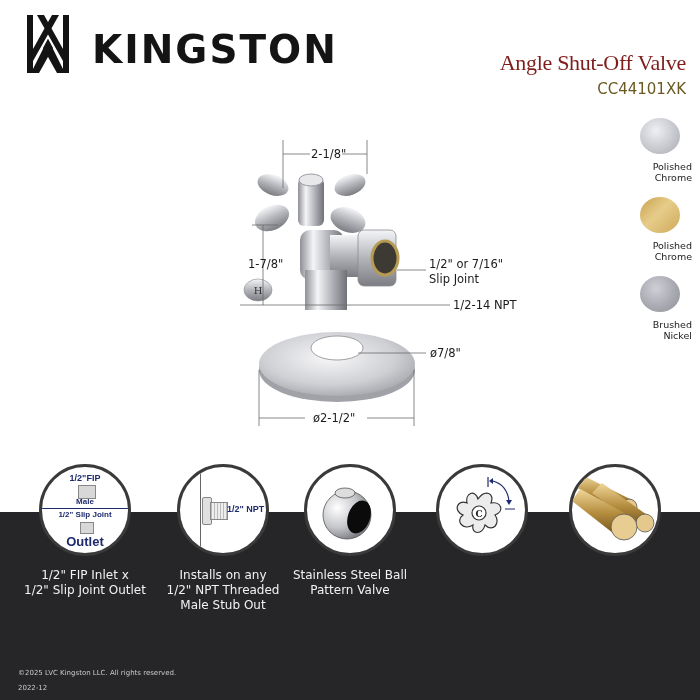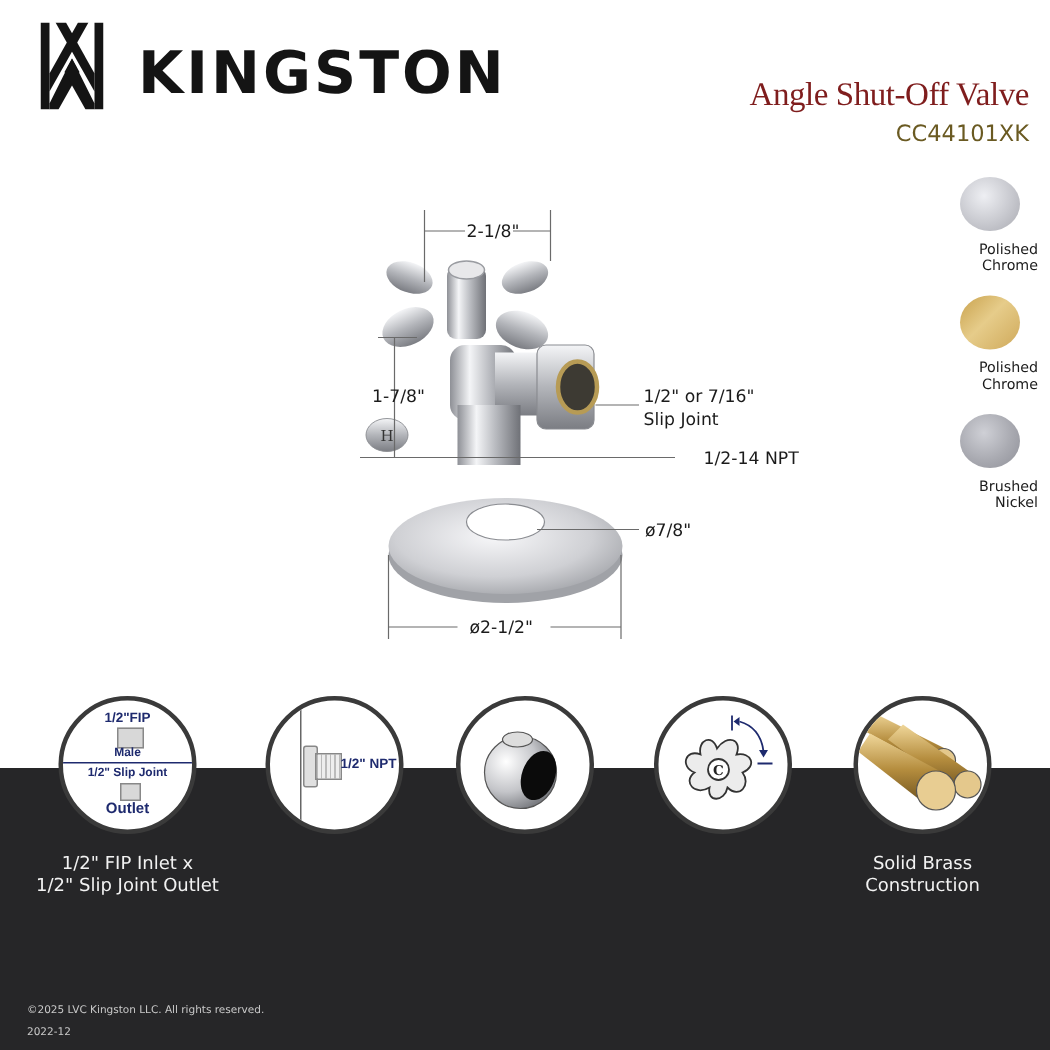--- a/index.html
+++ b/index.html
@@ -157,65 +157,74 @@
     <line x1="184" y1="240" x2="184" y2="296" stroke="#6a6a6a" stroke-width="0.8"></line>
     <line x1="29" y1="288" x2="75" y2="288" stroke="#6a6a6a" stroke-width="0.8"></line>
     <line x1="137" y1="288" x2="184" y2="288" stroke="#6a6a6a" stroke-width="0.8"></line>
   </svg>
 </div>
 
 <div class="dim" style="left:311px; top:147px;">2-1/8"</div>
 <div class="dim" style="left:248px; top:257px;">1-7/8"</div>
 <div class="dim" style="left:429px; top:257px;">1/2" or 7/16"</div>
 <div class="dim" style="left:429px; top:272px;">Slip Joint</div>
-<div class="dim" style="left:453px; top:298px;margin-left:16px;">1/2-14 NPT</div>
+<div class="dim" style="left:453px; top:298px;">1/2-14 NPT</div>
 <div class="dim" style="left:430px; top:346px;">ø7/8"</div>
 <div class="dim" style="left:313px; top:411px;">ø2-1/2"</div>
 
 <div class="abs band"></div>
 
 <div class="feature" style="left:20px;">
   <div class="circle">
     <div style="position:absolute; left:0; right:0; top:6px; font-size:9px; font-weight:700; color:#1e2a6e; text-align:center;">1/2"FIP</div>
     <div style="position:absolute; left:36px; top:18px; width:16px; height:12px; background:#d8d8d8; border:1px solid #888;"></div>
     <div style="position:absolute; left:0; right:0; top:30px; font-size:8px; font-weight:700; color:#1e2a6e; text-align:center;">Male</div>
     <div style="position:absolute; left:0; right:0; top:41px; height:1px; background:#1e2a6e;"></div>
     <div style="position:absolute; left:0; right:0; top:43px; font-size:8px; font-weight:700; color:#1e2a6e; text-align:center;">1/2" Slip Joint</div>
     <div style="position:absolute; left:38px; top:55px; width:12px; height:10px; background:#d8d8d8; border:1px solid #888;"></div>
-    <div style="position:absolute; left:0; right:0; top:67px; font-size:10px; font-weight:700; color:#1e2a6e; text-align:center;">Outlet</div>
+    <div style="position:absolute; left:0; right:0; top:67px; font-size:13px; font-weight:700; color:#1e2a6e; text-align:center;">Outlet</div>
   </div>
   <div class="caption">
     <div>1/2" FIP Inlet x</div>
     <div>1/2" Slip Joint Outlet</div>
   </div>
 </div>
 
 <div class="feature" style="left:158px;">
   <div class="circle">
     <div style="position:absolute; left:20px; top:0; bottom:0; width:1px; background:#666;"></div>
     <div style="position:absolute; left:22px; top:30px; width:8px; height:26px; background:#e0e0e0; border:1px solid #888; border-radius:2px;"></div>
     <div style="position:absolute; left:30px; top:35px; width:16px; height:16px; background: repeating-linear-gradient(90deg, #bbb 0 1px, #eee 1px 3px); border:1px solid #888;"></div>
     <div style="position:absolute; left:47px; top:37px; font-size:9px; font-weight:700; color:#1e2a6e;">1/2" NPT</div>
+  </div>
+  <div class="caption">
+    <div>Installs on any</div>
+    <div>1/2" NPT Threaded</div>
+    <div>Male Stub Out</div>
   </div>
 </div>
 
 <div class="feature" style="left:285px;">
   <div class="circle">
     <svg width="86" height="86" viewBox="0 0 86 86" style="position:absolute; left:0; top:0;">
       <defs>
         <radialGradient id="ball" cx="0.3" cy="0.35" r="0.7">
           <stop offset="0" stop-color="#ffffff"></stop>
           <stop offset="0.6" stop-color="#c4c5c9"></stop>
           <stop offset="1" stop-color="#7c7e83"></stop>
         </radialGradient>
       </defs>
       <circle cx="40" cy="48" r="24" fill="url(#ball)" stroke="#555" stroke-width="0.8"></circle>
       <ellipse cx="38" cy="26" rx="10" ry="5" fill="#ddd" stroke="#555" stroke-width="0.8"></ellipse>
       <ellipse cx="52" cy="50" rx="11" ry="17" fill="#0b0b0b" transform="rotate(20 52 50)"></ellipse>
     </svg>
+  </div>
+  <div class="caption">
+    <div>Stainless Steel Ball</div>
+    <div>Pattern Valve</div>
   </div>
 </div>
 
 <div class="feature" style="left:417px;">
   <div class="circle">
     <svg width="86" height="86" viewBox="0 0 86 86" style="position:absolute; left:0; top:0;">
       <path d="M43 30 C50 20, 60 24, 56 34 C66 32, 70 42, 60 46 C66 54, 58 64, 50 56 C48 66, 36 66, 38 56 C28 62, 20 52, 28 46 C18 42, 22 30, 32 34 C30 24, 40 20, 43 30 Z" fill="#ececec" stroke="#333" stroke-width="1.2" transform="translate(-4 2)"></path>
       <circle cx="40" cy="46" r="7" fill="#fff" stroke="#333" stroke-width="1.2"></circle>
       <text x="40" y="49.5" text-anchor="middle" font-size="9" font-family="DejaVu Serif, serif" font-weight="700" fill="#222">C</text>
       <line x1="49" y1="10" x2="49" y2="20" stroke="#1e2a6e" stroke-width="1.2"></line>
@@ -238,20 +247,16 @@
         </linearGradient>
       </defs>
       <polygon points="0,18 10,8 62,34 52,46" fill="url(#brass)"></polygon>
       <circle cx="57" cy="40" r="8" fill="#e4c88c" stroke="#555" stroke-width="0.8"></circle>
       <polygon points="20,26 30,16 78,50 68,62" fill="url(#brass)"></polygon>
       <circle cx="73" cy="56" r="9" fill="#e4c88c" stroke="#555" stroke-width="0.8"></circle>
       <polygon points="0,34 8,22 60,50 46,70" fill="url(#brass)"></polygon>
       <circle cx="52" cy="60" r="13" fill="#e8cd92" stroke="#555" stroke-width="0.8"></circle>
     </svg>
   </div>
-  <div class="caption">
-    <div>Solid Brass</div>
-    <div>Construction</div>
-  </div>
 </div>
 
 <div class="abs copyright">©2025 LVC Kingston LLC.  All rights reserved.</div>
 <div class="abs version">2022-12</div>
 
 </body></html>

